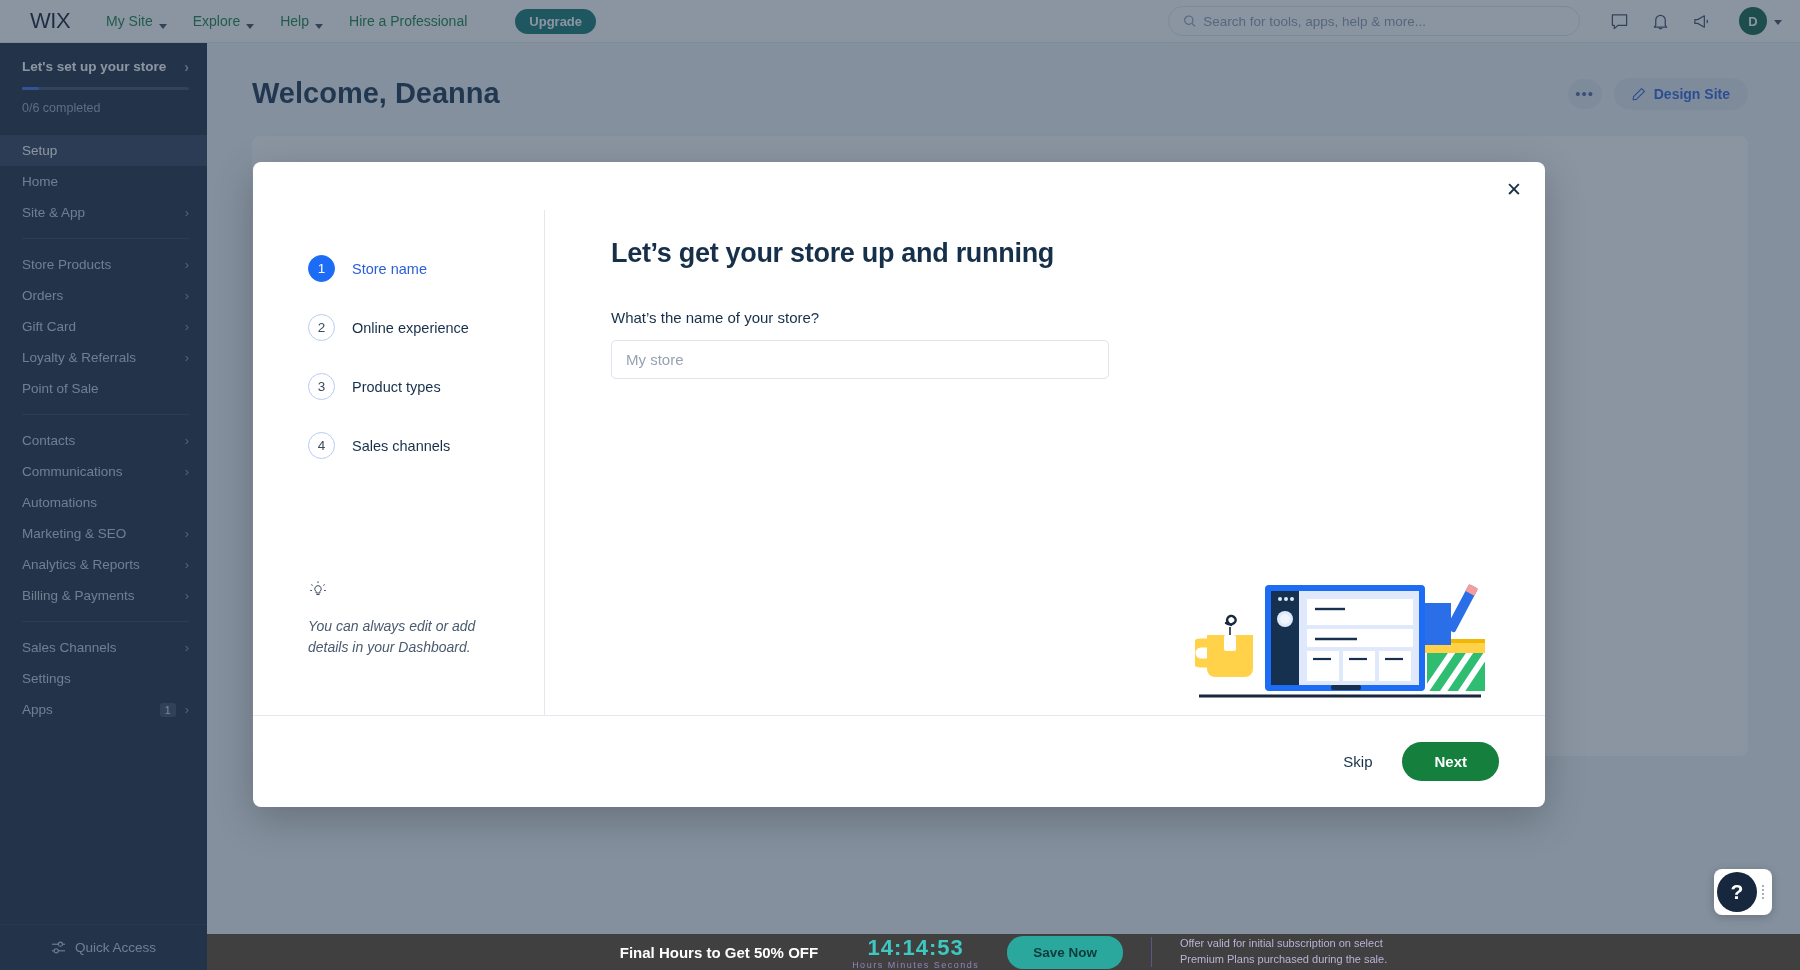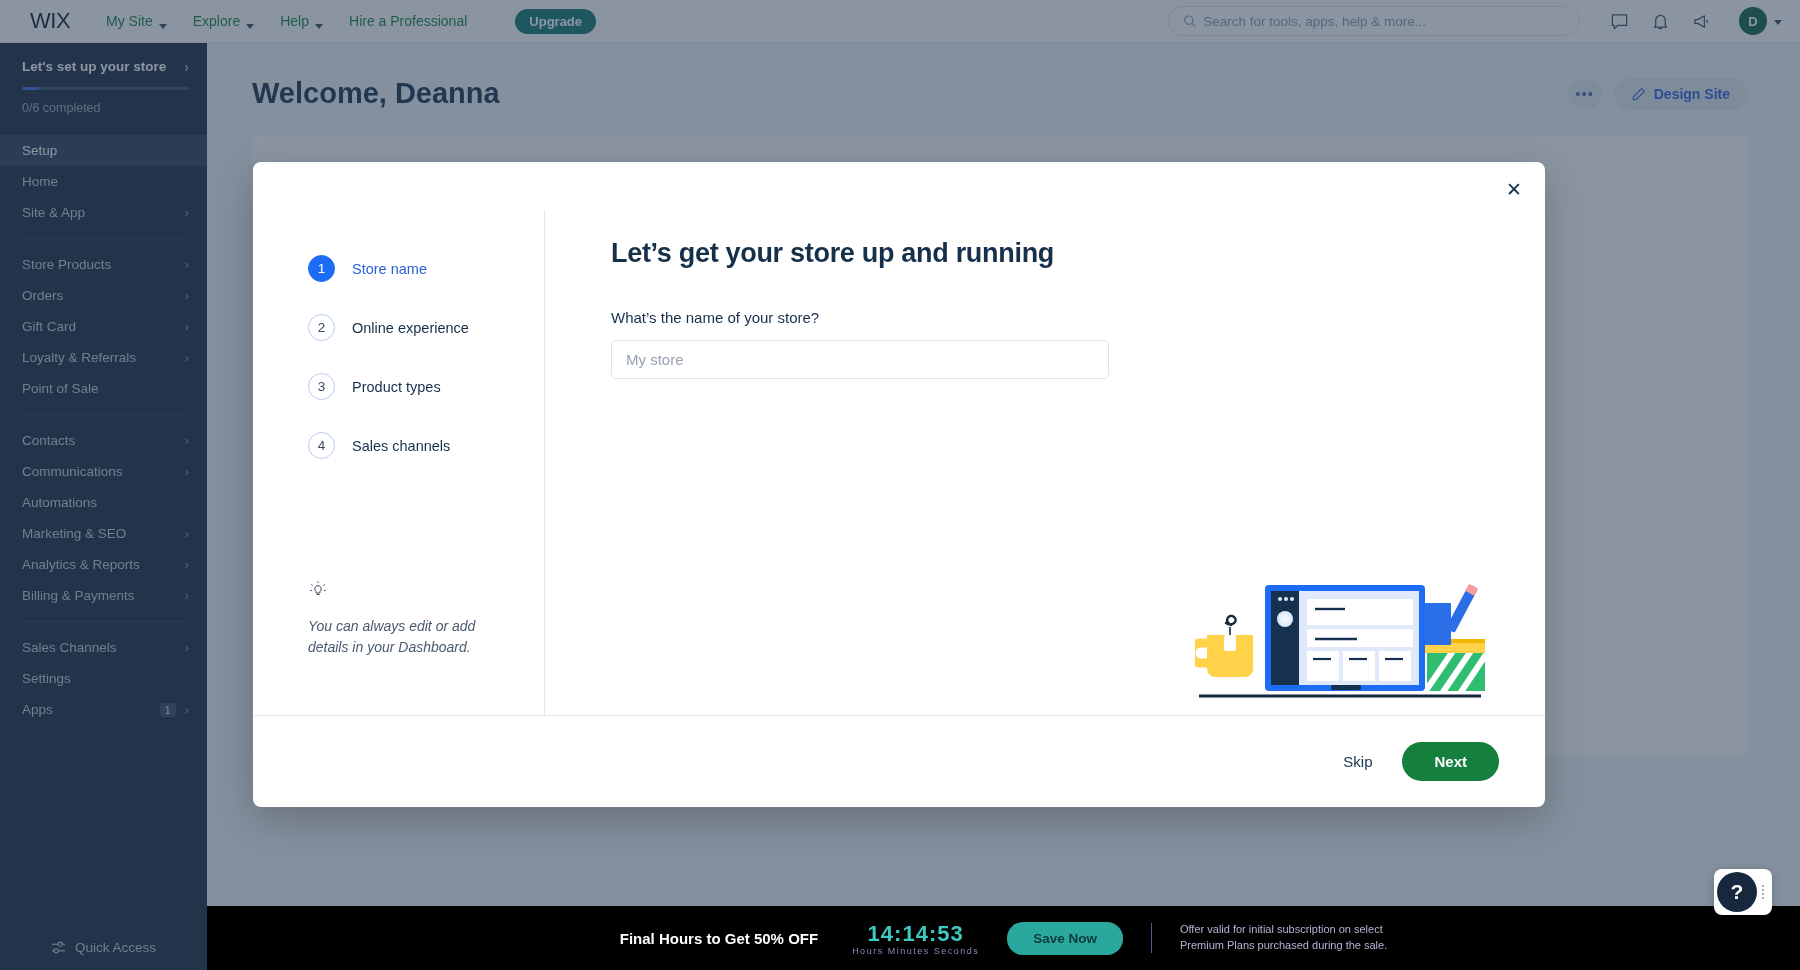--- a/index.html
+++ b/index.html
@@ -179,22 +179,22 @@
   }
   .skip-btn { font-size: 15px; color: #16304a; cursor: pointer; }
   .next-btn {
     background: #15803d; color: #fff; font-size: 15px; font-weight: bold;
     border-radius: 20px; padding: 11px 32px; cursor: pointer; border: 0;
     font-family: "Liberation Sans", sans-serif;
   }
 
   
   .promo {
-    position: absolute; left: 207px; right: 0; bottom: 0; height: 64px;
-    background: #000000; z-index: 60;
+    position: absolute; left: 207px; right: 0; bottom: 0; height: 36px;
+    background: #404040; z-index: 60;
     display: flex; align-items: center; justify-content: center; gap: 28px;
   }
   .promo-head { color: #fff; font-size: 15px; font-weight: bold; }
   .promo-timer { text-align: center; margin-left: 6px; }
   .timer-digits { color: #3ec9c0; font-size: 22px; font-weight: bold; letter-spacing: 1px; }
   .timer-units { color: #8f86b8; font-size: 9px; letter-spacing: 1.5px; margin-top: -1px; }
   .promo-btn {
     background: #2aa89e; color: #0d3b3b; font-size: 13.5px; font-weight: bold;
     border-radius: 16px; padding: 9px 26px; cursor: pointer;
   }

